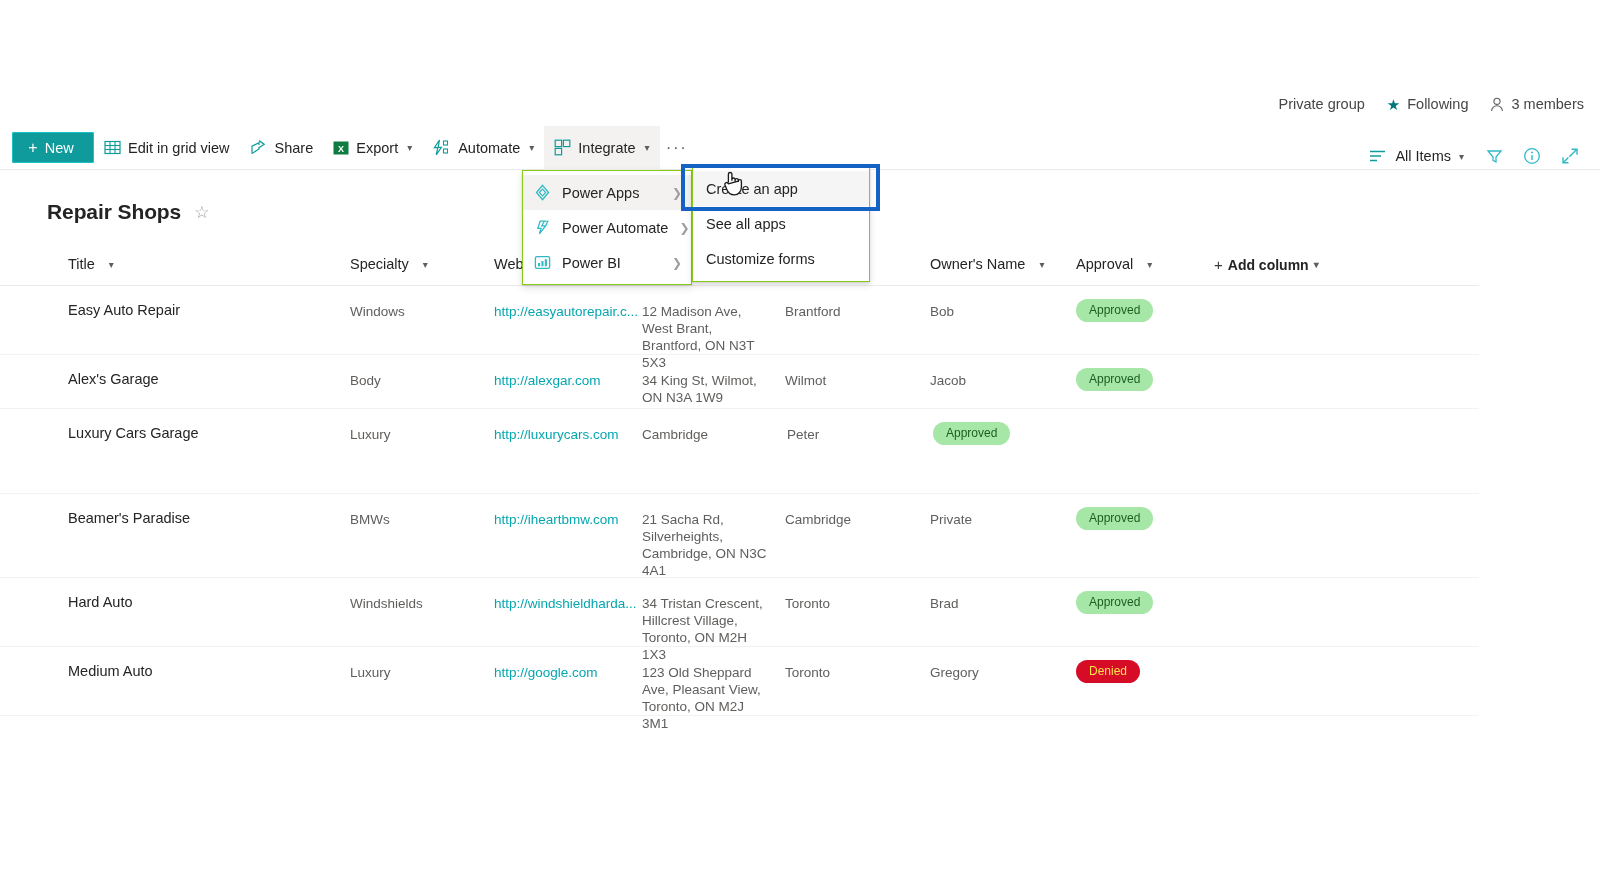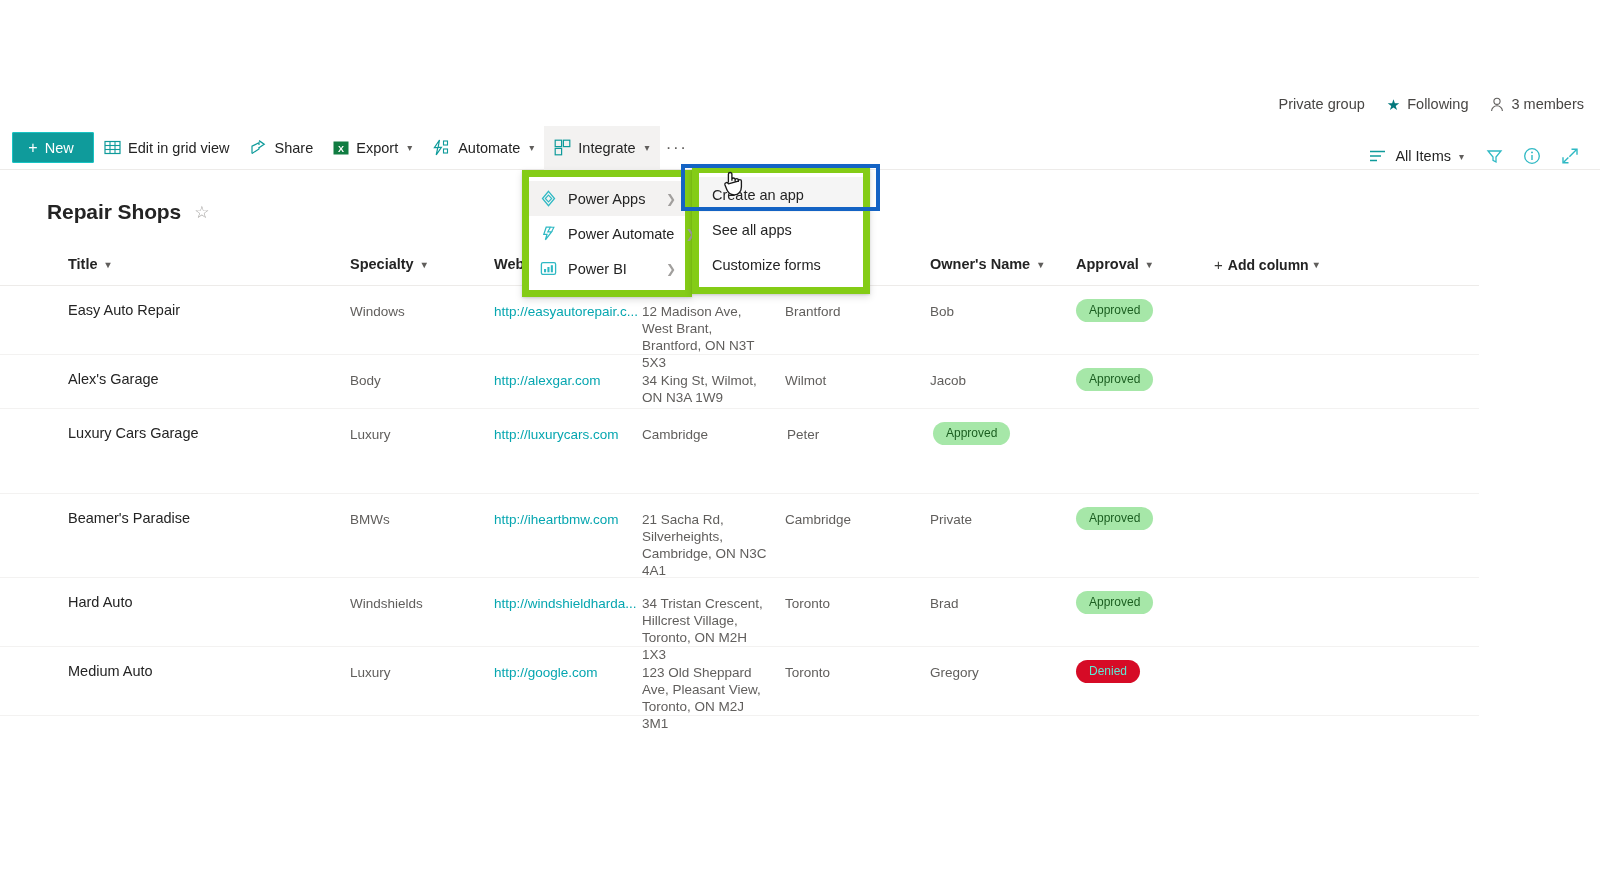--- a/index.html
+++ b/index.html
@@ -128,22 +128,22 @@
   .lt-head {
     display: flex;
     align-items: flex-start;
     height: 30px;
     border-bottom: 1px solid #edebe9;
     padding-left: 12px;
   }
   .th {
     font-size: 14.5px;
     color: #242424;
-    font-weight: 700;
-    display: flex; align-items: center; gap: 8px;
+    font-weight: 400;
+    display: flex; align-items: center; gap: 14px;
     cursor: pointer;
     white-space: nowrap;
   }
   .th .chev { color: #605e5c; font-size: 10px; }
   .th.addcol { color: #242424; gap: 5px; font-weight: 600; font-size: 14px; }
   .th.addcol .plus { font-weight: 400; font-size: 15px; color: #3b3a39; }
 
   .lt-row {
     display: flex;
     align-items: flex-start;
@@ -179,29 +179,29 @@
 
   .badge {
     display: inline-block;
     border-radius: 13px;
     padding: 4px 13px 5px;
     font-size: 12px;
     line-height: 14px;
     white-space: nowrap;
   }
   .badge.approved { background: #a6e7a8; color: #1b5e20; }
-  .badge.denied { background: #d60b26; color: #5eead4; text-align: center; }
+  .badge.denied { background: #d60b26; color: #fde047; text-align: center; }
   .appr-cell { padding-top: 13px; }
 
   
   .menu {
     position: absolute;
     background: #ffffff;
     box-shadow: 0 3.2px 7.2px rgba(0,0,0,.13), 0 0.6px 1.8px rgba(0,0,0,.11);
-    border: 7px solid #84cc16;
+    border: 1px solid #84cc16;
     padding: 4px 0;
     z-index: 40;
   }
   #integrate-menu { top: 170px; left: 522px; width: 170px; }
   .menu-item {
     height: 35px;
     display: flex; align-items: center;
     padding: 0 9px 0 11px;
     font-size: 14.5px;
     color: #242424;

